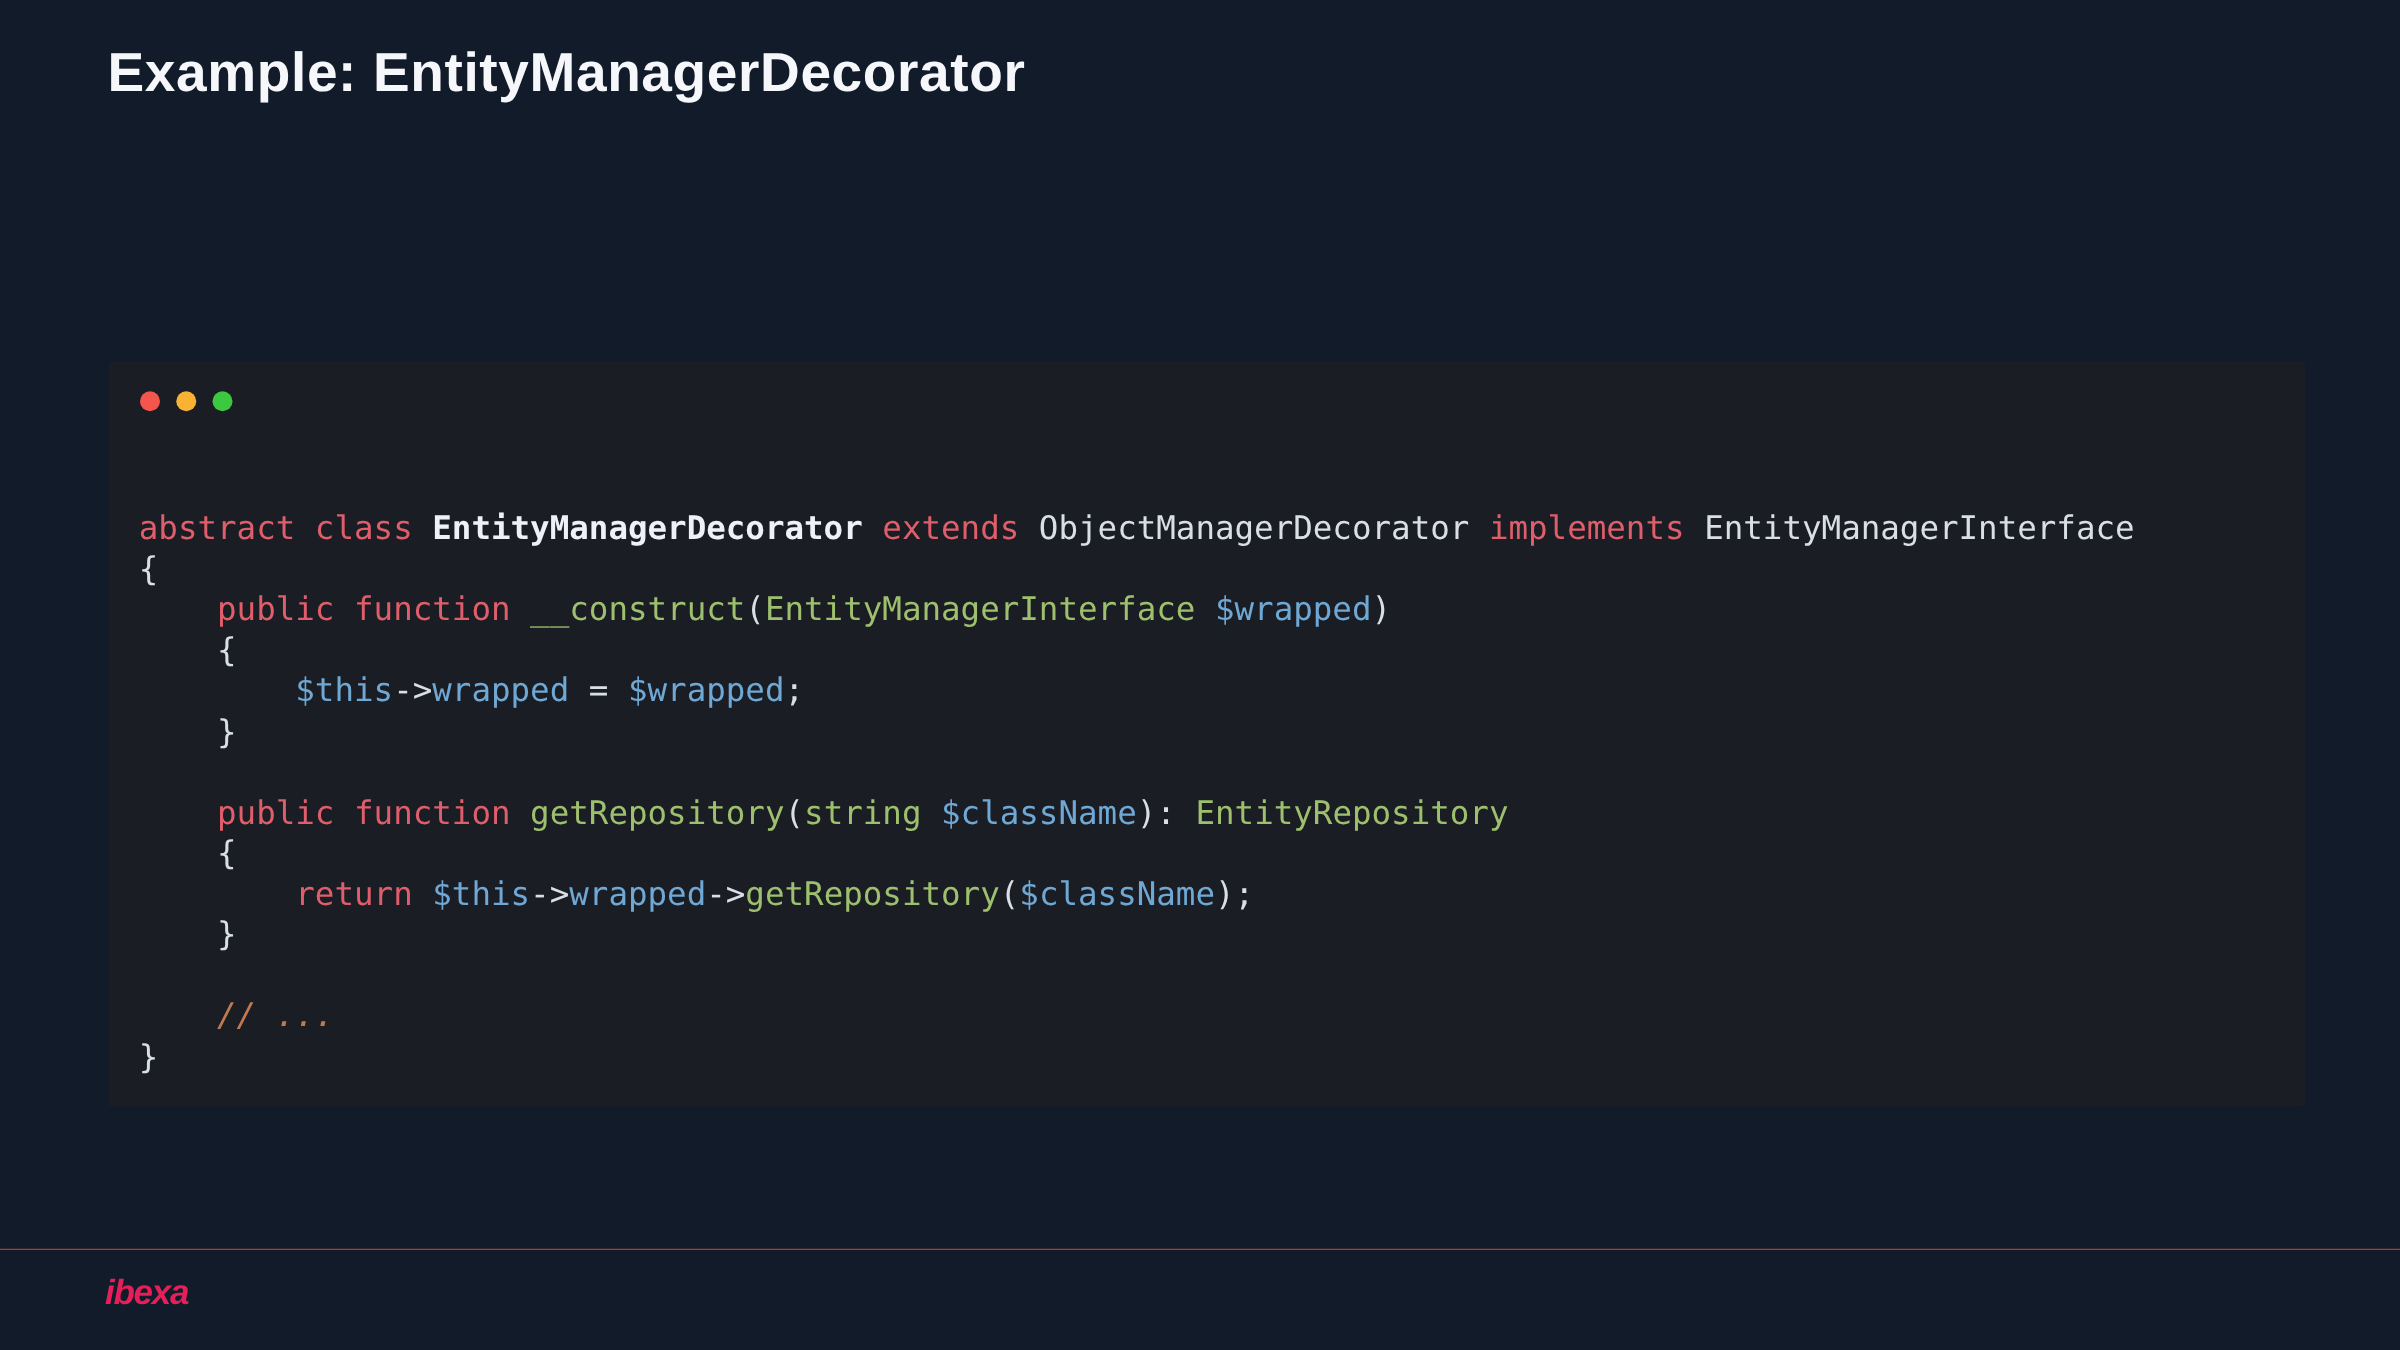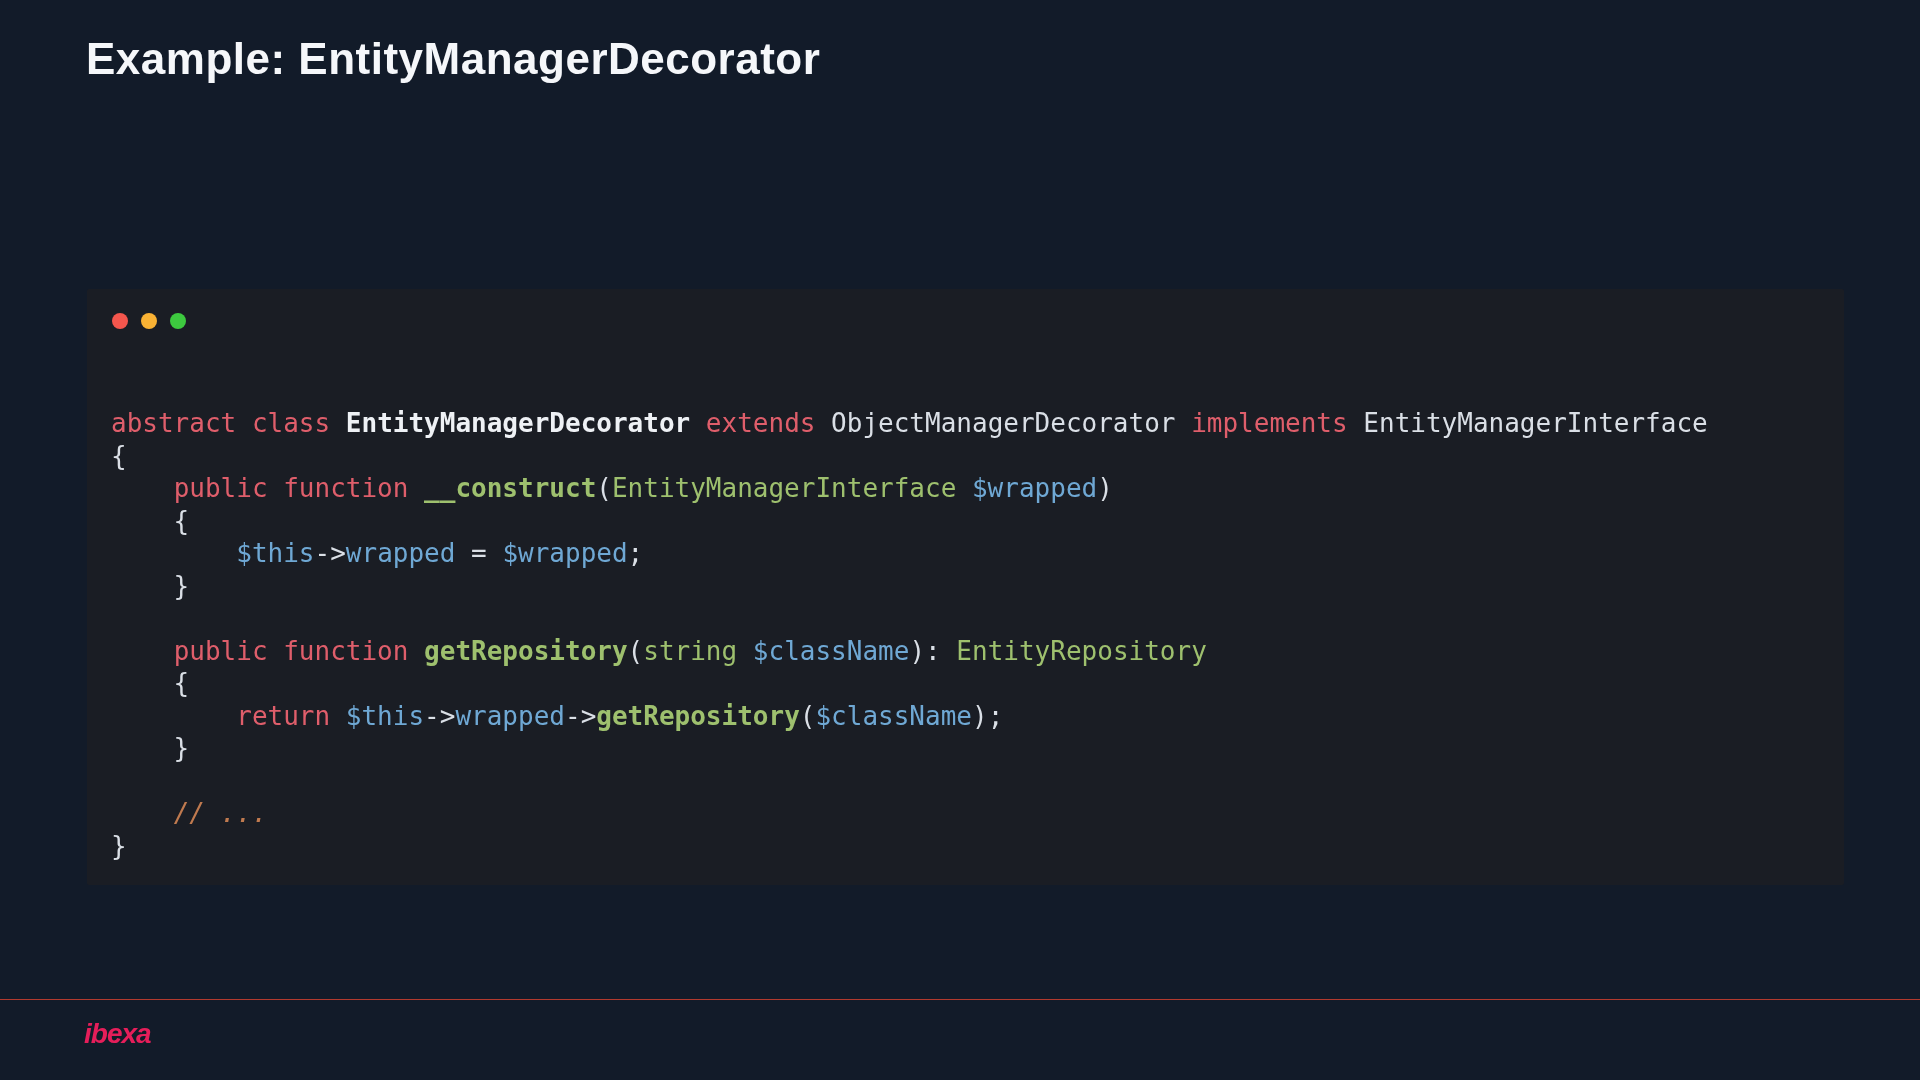--- a/index.html
+++ b/index.html
@@ -62,21 +62,21 @@
     right:24px;
     font-family:"DejaVu Sans Mono", monospace;
     font-size:26px;
     line-height:32.5px;
     white-space:pre;
     color:var(--plain);
     margin-top:40px;
   }
   .code-line{white-space:pre;}
   .tok-kw{color:var(--keyword);}
-  .tok-fn{color:var(--function);font-weight:bold;}
+  .tok-fn{color:var(--function);}
   .tok-type{color:var(--type);}
   .tok-var{color:var(--variable);}
   .tok-plain{color:var(--plain);}
   .tok-cls{color:var(--class-name);font-weight:bold;}
   .tok-comment{color:var(--comment);font-style:italic;}
   .footer-line{
     position:absolute;
     left:0;
     top:999px;
     width:1920px;

